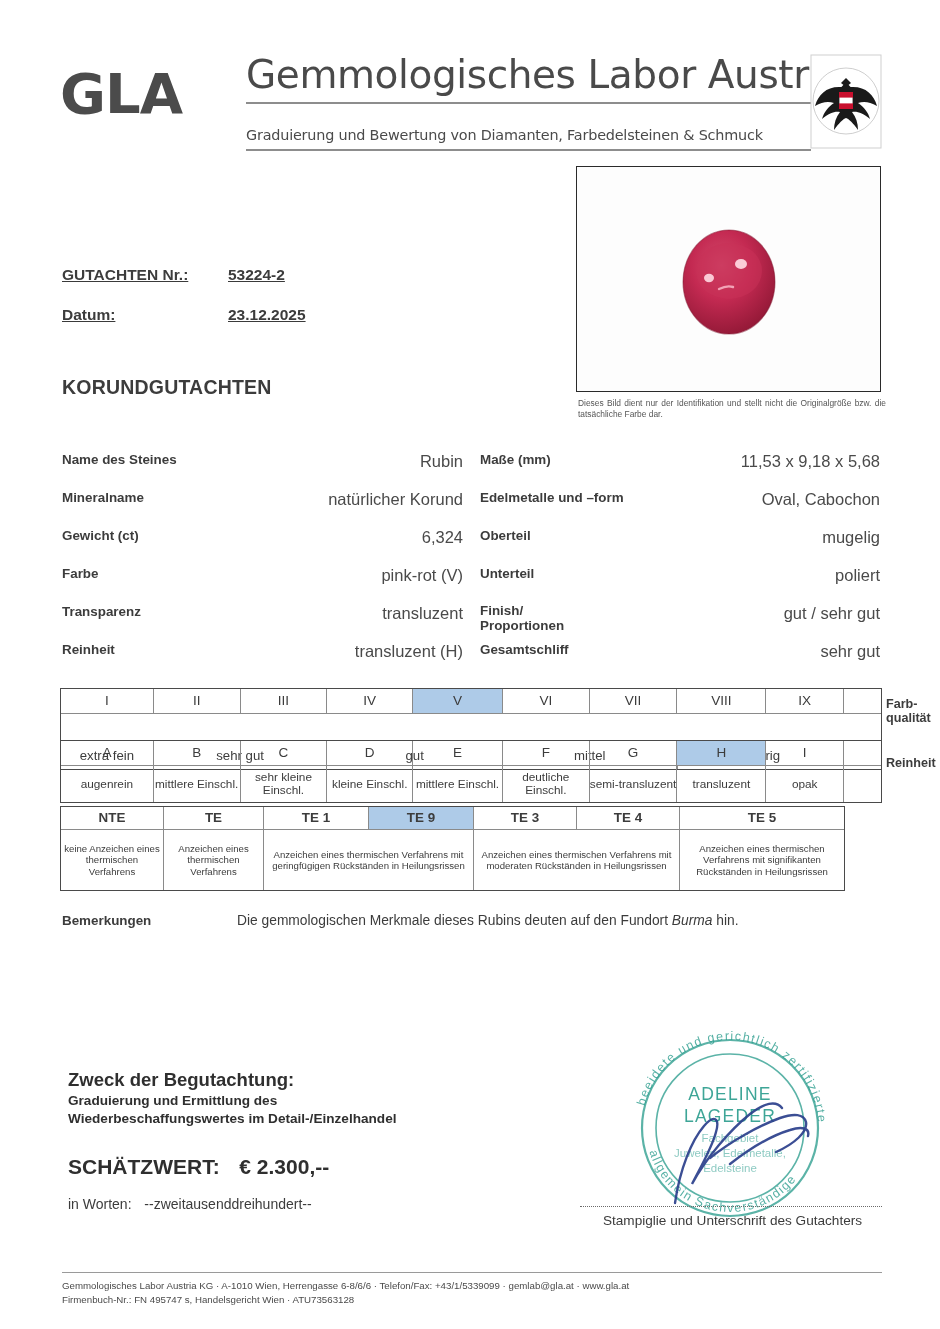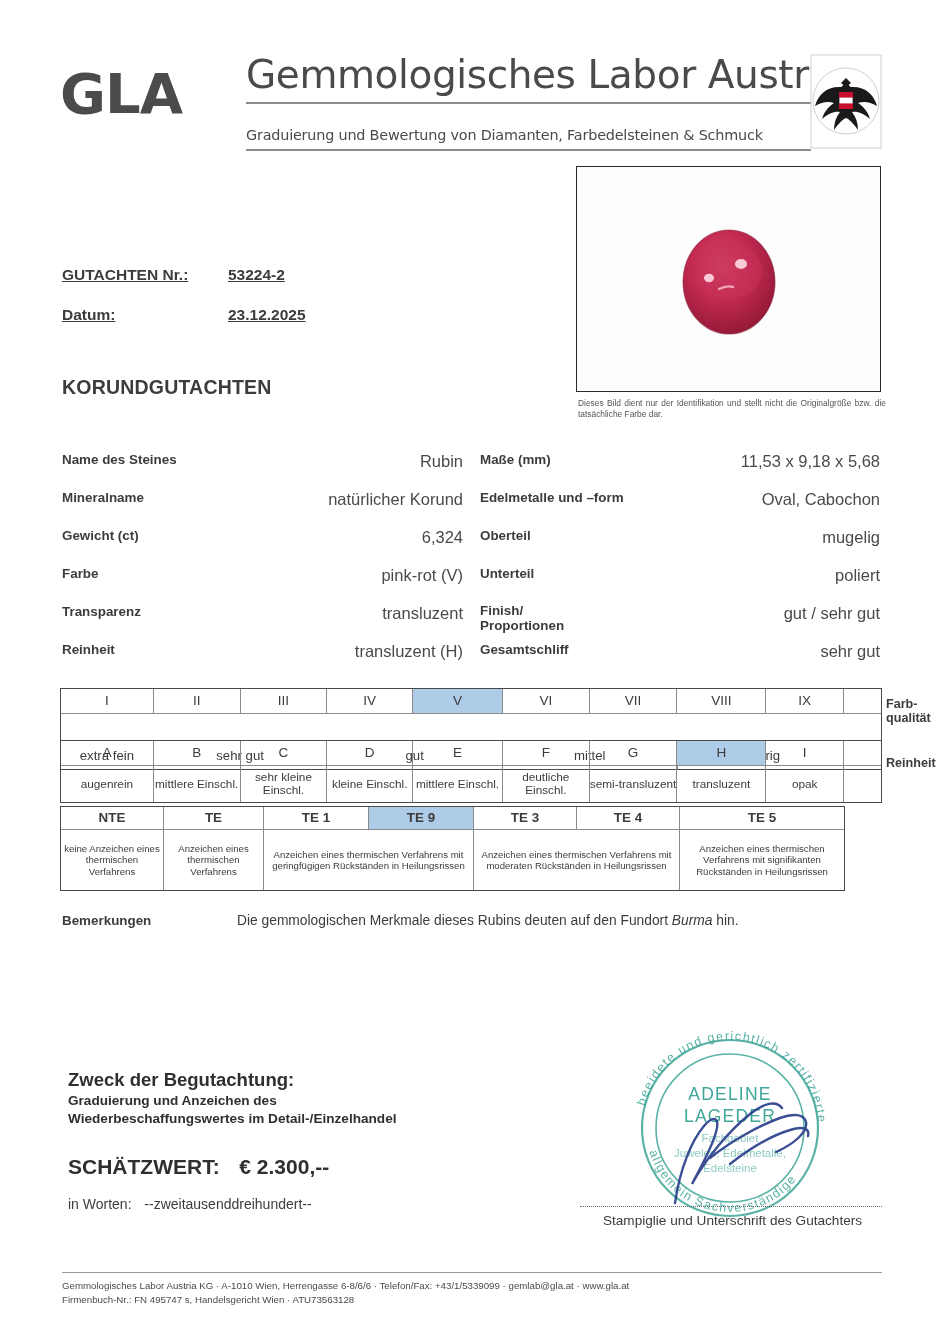--- a/index.html
+++ b/index.html
@@ -333,21 +333,21 @@
     </div>
   </div>
 
   <div class="remarks">
     <div class="rm-label">Bemerkungen</div>
     <div class="rm-text"><span>Die gemmologischen Merkmale dieses Rubins deuten auf den Fundort </span><i>Burma</i><span> hin.</span></div>
   </div>
 
   <div class="purpose">
     <div class="p-head">Zweck der Begutachtung:</div>
-    <div class="p-sub">Graduierung und Anzeichen des</div>
+    <div class="p-sub">Graduierung und Ermittlung des</div>
     <div class="p-sub">Wiederbeschaffungswertes im Detail-/Einzelhandel</div>
   </div>
   <div class="schatz">
     <span>SCHÄTZWERT:</span>
     <span style="display:inline-block;width:8px"></span>
     <span>€ 2.300,--</span>
   </div>
   <div class="worten">
     <span>in Worten:</span>
     <span style="display:inline-block;width:5px"></span>

